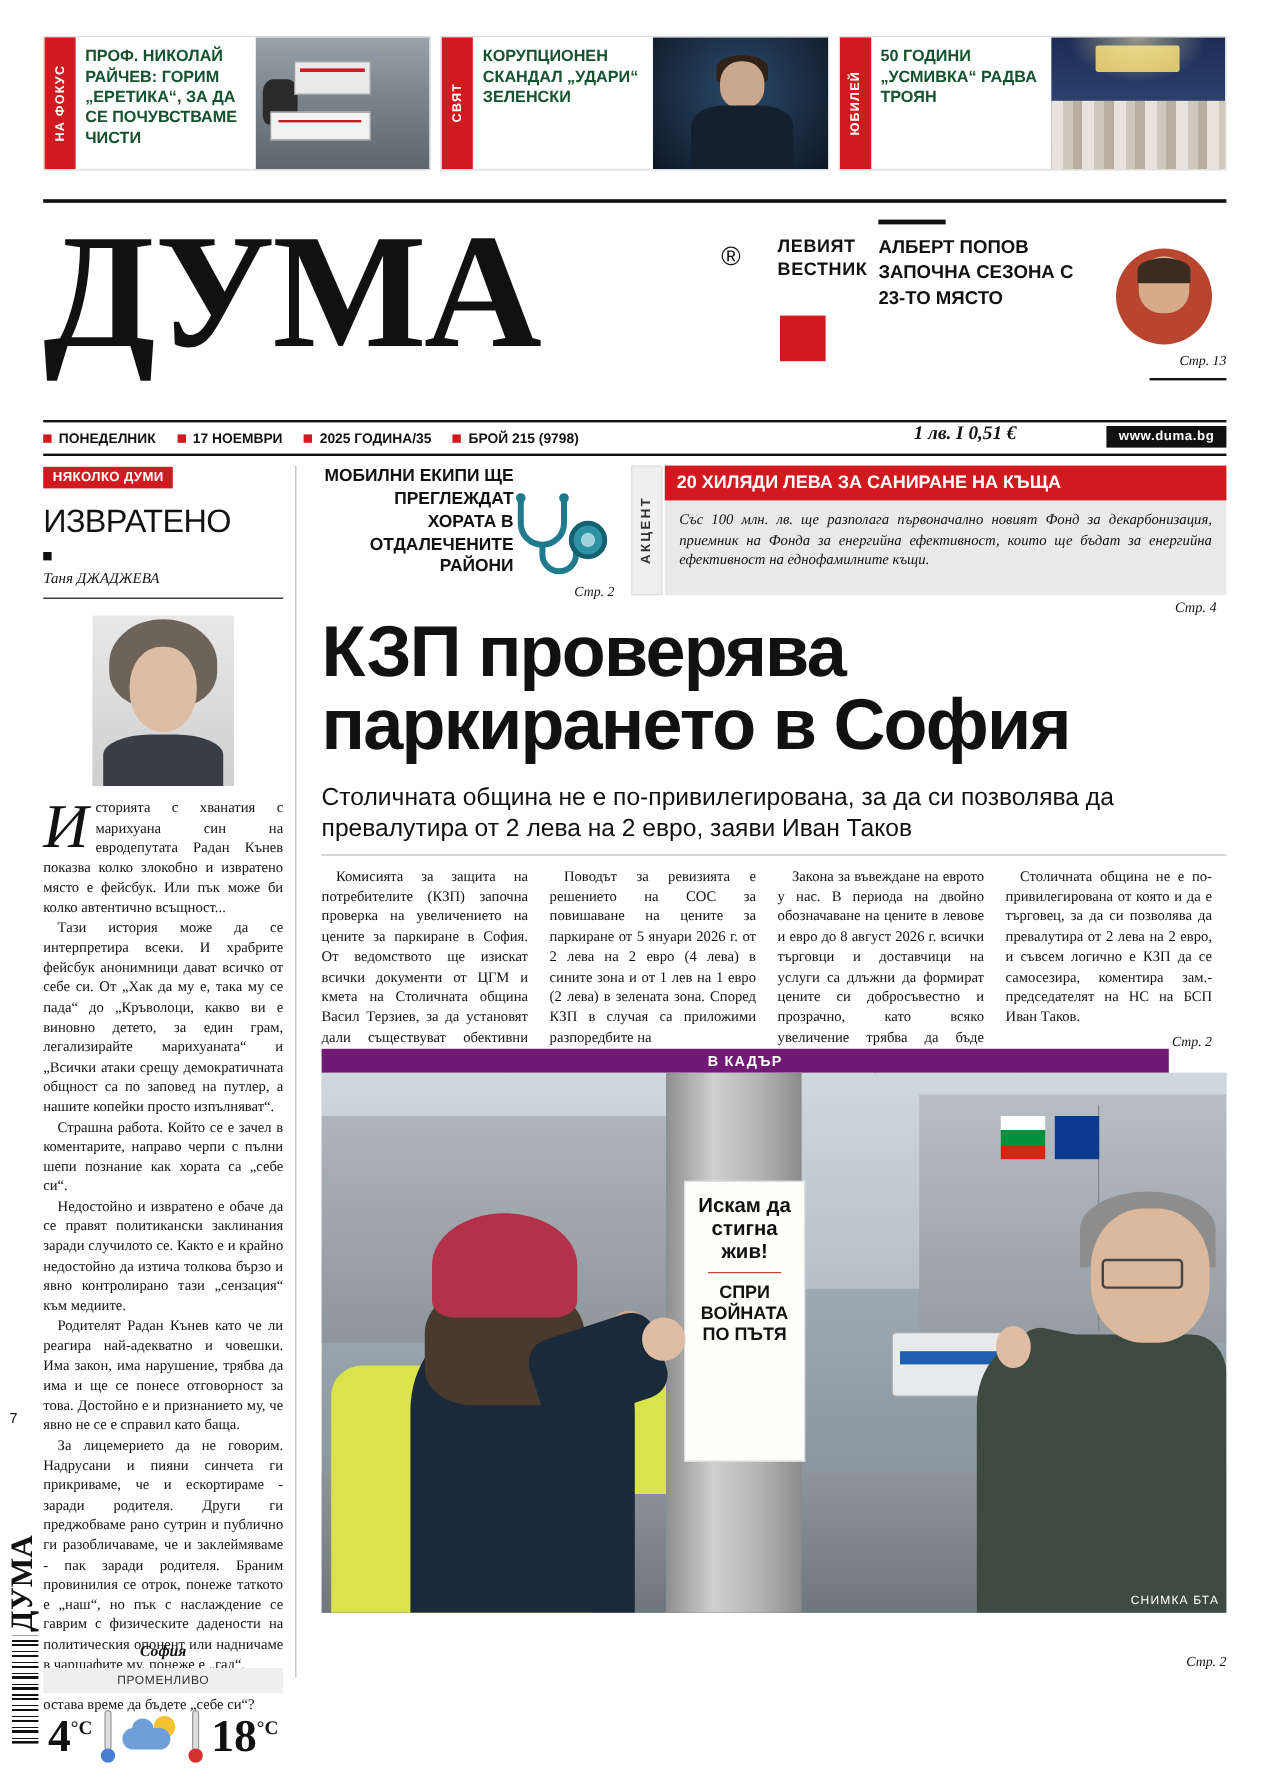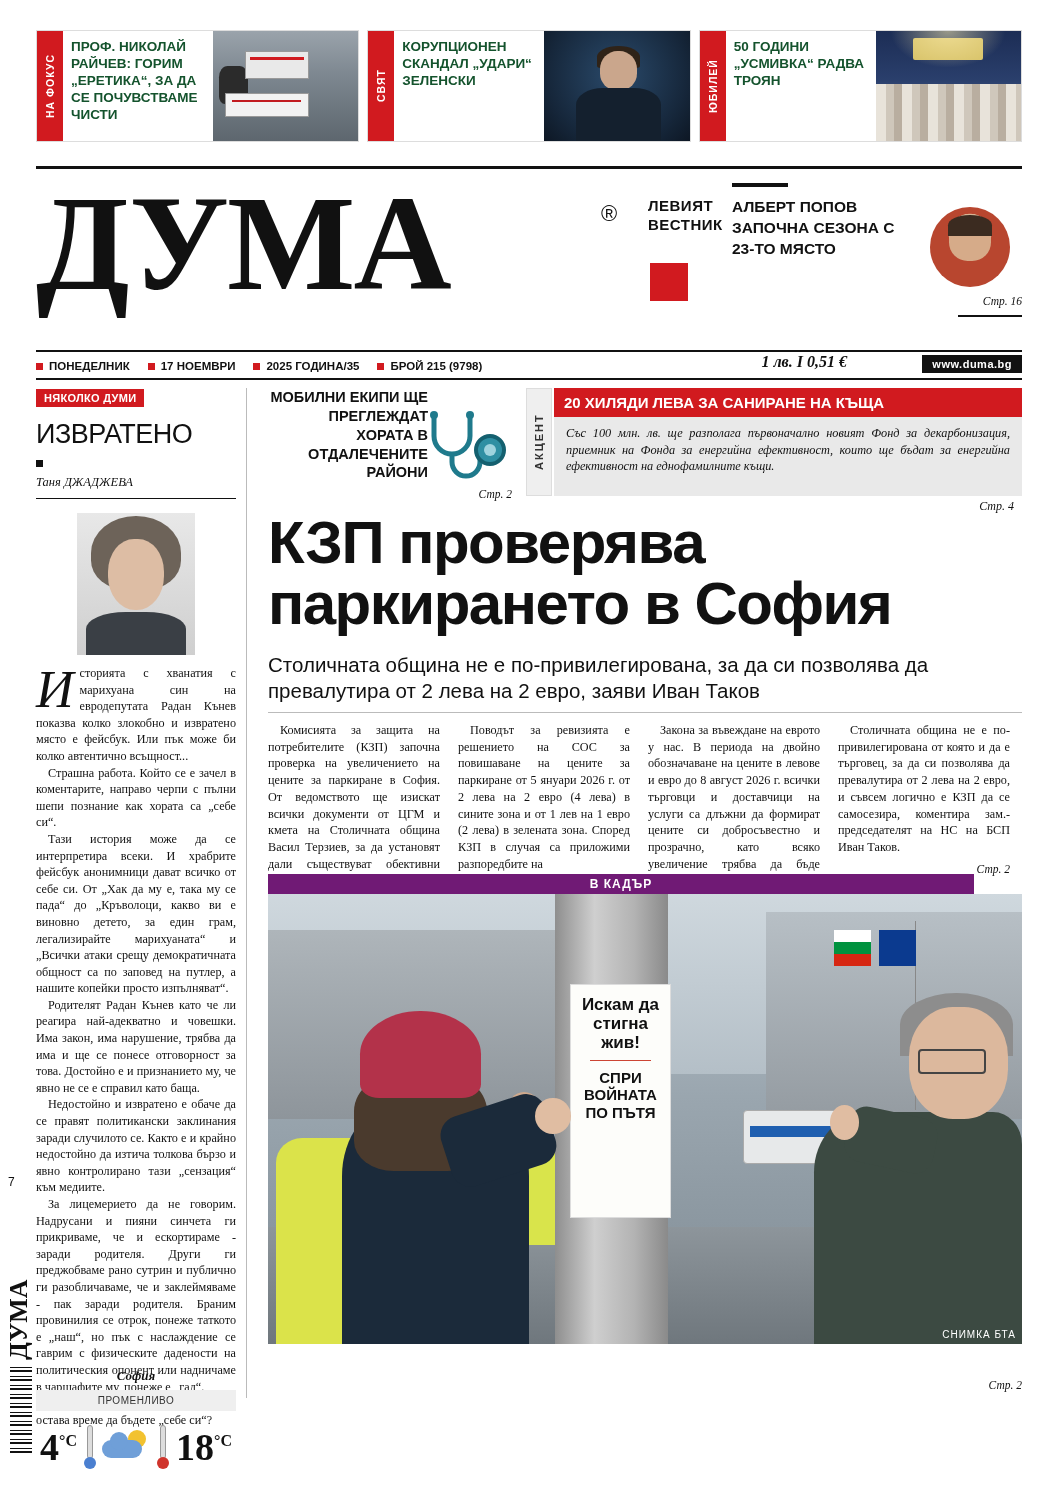--- a/index.html
+++ b/index.html
@@ -357,21 +357,21 @@
     </div>
     <div class="red-square"></div>
 
     <div class="sport-box">
       <div class="sport-rule"></div>
       <div class="sport-text">АЛБЕРТ ПОПОВ ЗАПОЧНА СЕЗОНА С 23-ТО МЯСТО</div>
       <div class="sport-photo">
         <div class="face"></div>
           <div class="hair"></div>
       </div>
-      <div class="sport-page">Стр. 16</div>
+      <div class="sport-page">Стр. 13</div>
       <div class="sport-underline"></div>
     </div>
   </div>
 
   <div class="rule-thick" style="top:350px;height:2px;"></div>
 
   <div class="infobar">
     <span><i class="sq"></i><span>ПОНЕДЕЛНИК</span></span>
     <span><i class="sq"></i><span>17 НОЕМВРИ</span></span>
     <span><i class="sq"></i><span>2025 ГОДИНА/35</span></span>
@@ -392,24 +392,24 @@
     <div class="portrait">
       <div class="hair"></div>
         <div class="face"></div>
         <div class="shirt"></div>
     </div>
 
     <div class="dropcap-para">
       <span class="dropcap">И</span>
       <p style="text-indent:0">сторията с хванатия с марихуана син на евродепутата Радан Кънев показва колко злокобно и извратено място е фейсбук. Или пък може би колко автентично всъщност...</p>
     </div>
+    <p>Тази история може да се интерпретира всеки. И храбрите фейсбук анонимници дават всичко от себе си. От „Хак да му е, така му се пада“ до „Кръволоци, какво ви е виновно детето, за един грам, легализирайте марихуаната“ и „Всички атаки срещу демократичната общност са по заповед на путлер, а нашите копейки просто изпълняват“.</p>
     <p>Страшна работа. Който се е зачел в коментарите, направо черпи с пълни шепи познание как хората са „себе си“.</p>
-    <p>Тази история може да се интерпретира всеки. И храбрите фейсбук анонимници дават всичко от себе си. От „Хак да му е, така му се пада“ до „Кръволоци, какво ви е виновно детето, за един грам, легализирайте марихуаната“ и „Всички атаки срещу демократичната общност са по заповед на путлер, а нашите копейки просто изпълняват“.</p>
+    <p>Недостойно и извратено е обаче да се правят политикански заклинания заради случилото се. Както е и крайно недостойно да изтича толкова бързо и явно контролирано тази „сензация“ към медиите.</p>
     <p>Родителят Радан Кънев като че ли реагира най-адекватно и човешки. Има закон, има нарушение, трябва да има и ще се понесе отговорност за това. Достойно е и признанието му, че явно не се е справил като баща.</p>
-    <p>Недостойно и извратено е обаче да се правят политикански заклинания заради случилото се. Както е и крайно недостойно да изтича толкова бързо и явно контролирано тази „сензация“ към медиите.</p>
     <p>За лицемерието да не говорим. Надрусани и пияни синчета ги прикриваме, че и ескортираме - заради родителя. Други ги преджобваме рано сутрин и публично ги разобличаваме, че и заклеймяваме - пак заради родителя. Браним провинилия се отрок, понеже таткото е „наш“, но пък с наслаждение се гаврим с физическите дадености на политическия опонент или надничаме в чаршафите му, понеже е „гад“.</p>
     <p>От толкова сбърканищата кога ви остава време да бъдете „себе си“?</p>
   </div>
   <div class="side-rule"></div>
 
   <div class="spine">ДУМА</div>
   <div class="spine-num">7</div>
   <div class="barcode"></div>
 
   <div class="promo-row">

